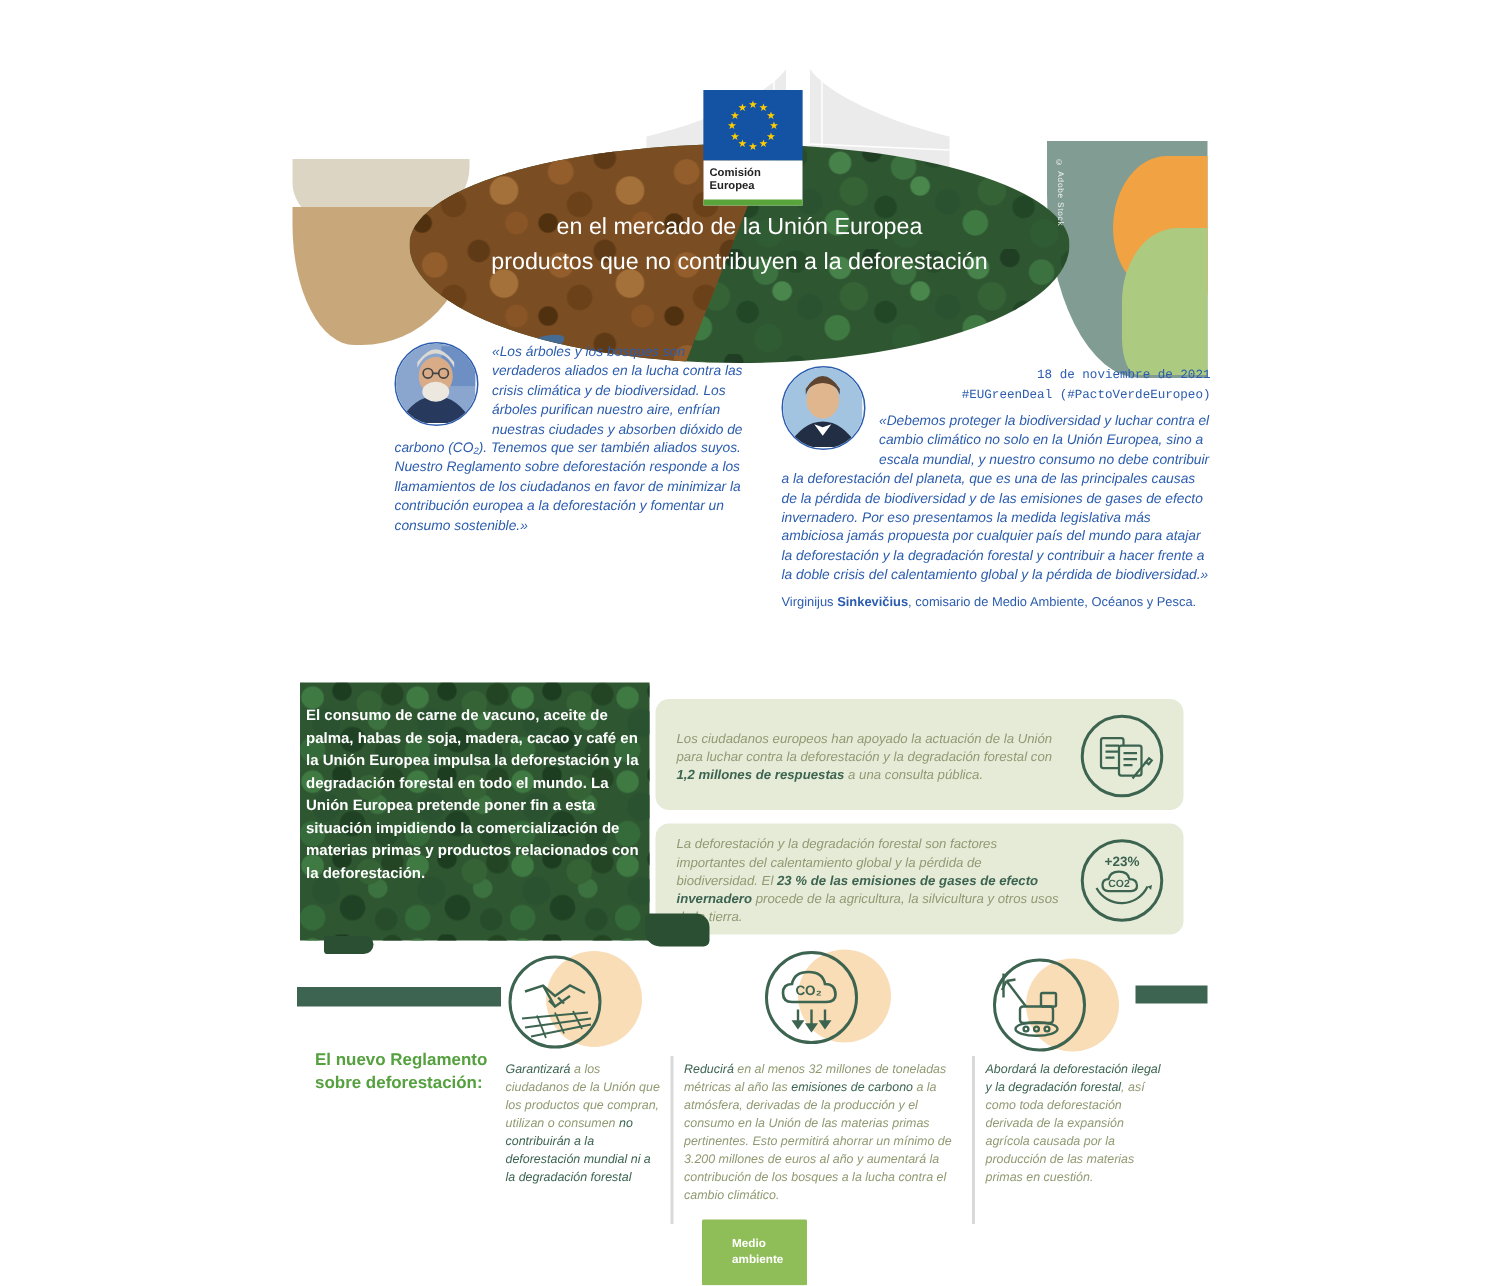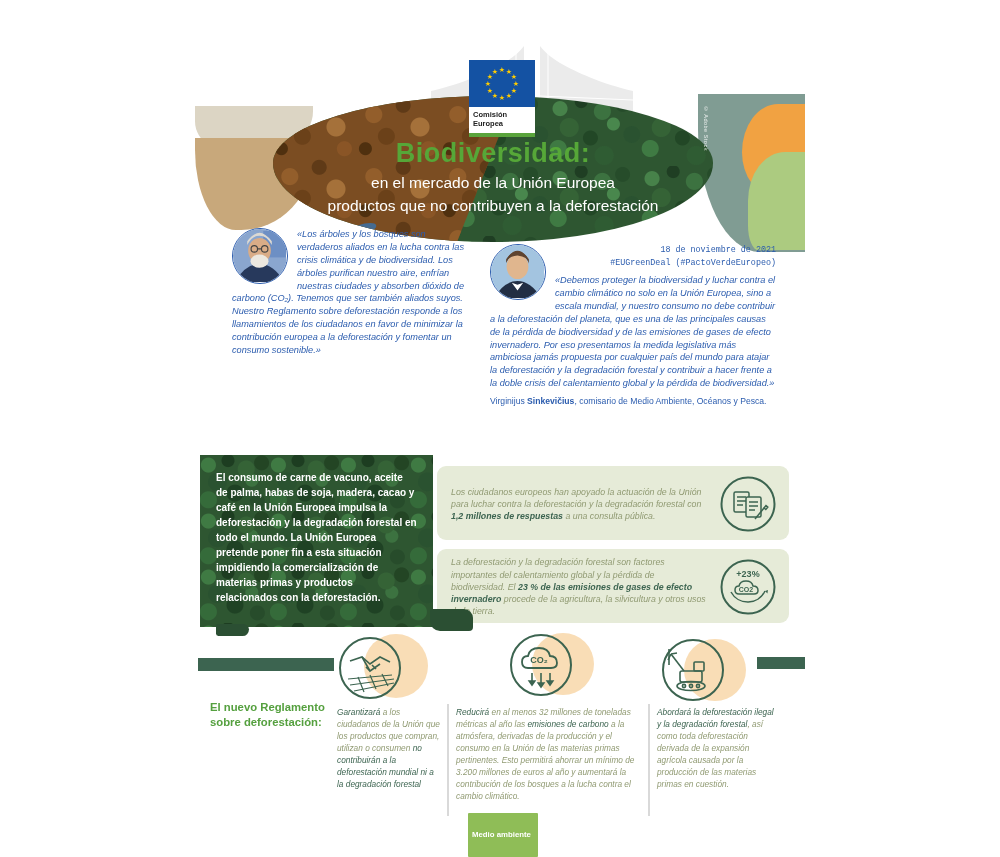--- a/index.html
+++ b/index.html
@@ -52,32 +52,32 @@
         radial-gradient(circle at 10% 85%, #4f300f 0 6px, transparent 7px);
       background-size:84px 62px;}
   #hero-river{position:absolute;left:70px;bottom:6px;width:34px;height:11px;background:#3f6f9e;
       border-radius:50%;transform:rotate(-18deg);opacity:.9;}
   #hero-title-wrap{position:absolute;left:0;top:44px;width:100%;text-align:center;z-index:4;}
   #hero-title{font-size:27px;font-weight:bold;color:var(--title-green,#56a738);letter-spacing:.5px;}
   .hero-sub{font-size:15.5px;color:#fff;margin-top:5px;}
   #photo-credit{position:absolute;left:703px;top:106px;z-index:4;writing-mode:vertical-rl;
       font-size:5.5px;color:rgba(255,255,255,.85);letter-spacing:.5px;}
   
-  .quote-col{position:absolute;z-index:5;color:var(--quote-blue,#2b5cae);}
+  .quote-col{position:absolute;z-index:5;color:var(--quote-blue,#2b5cae);margin-left:31px;}
   #quote-left{left:232px;top:228px;width:234px;}
   #quote-right{left:490px;top:244px;width:286px;}
   .avatar{width:56px;height:56px;border-radius:50%;float:left;margin:0 9px 4px 0;overflow:hidden;
       border:1.5px solid #2b5cae;box-sizing:border-box;}
   .quote-text{font-size:9.2px;line-height:1.4;font-style:italic;text-align:left;}
   .quote-author{font-size:8.6px;line-height:1.35;margin-top:6px;clear:none;}
   .quote-author b{font-weight:bold;}
   #date-block{text-align:right;font-size:8.4px;line-height:1.5;margin-bottom:5px;font-family:Liberation Mono, monospace;}
   
   #forest-box{position:absolute;left:200px;top:455px;width:233px;height:172px;z-index:4;
-      box-sizing:border-box;padding:15px 16px;
+      box-sizing:border-box;padding:15px 4px;
       background-color:var(--forest-green,#2e5631);
       background-image:
         radial-gradient(circle at 12% 18%, #3f7a43 0 7px, transparent 8px),
         radial-gradient(circle at 40% 10%, #1d3d21 0 6px, transparent 7px),
         radial-gradient(circle at 66% 25%, #356336 0 8px, transparent 9px),
         radial-gradient(circle at 88% 14%, #234524 0 7px, transparent 8px),
         radial-gradient(circle at 25% 48%, #2a5230 0 9px, transparent 10px),
         radial-gradient(circle at 74% 45%, #3c7240 0 6px, transparent 7px),
         radial-gradient(circle at 50% 68%, #1f4224 0 8px, transparent 9px),
         radial-gradient(circle at 12% 80%, #356b3a 0 8px, transparent 9px),
@@ -115,21 +115,21 @@
   .reg-col b{color:var(--dark-green,#3c6450);font-weight:normal;}
   #reg-col-1{left:337px;width:104px;}
   #reg-col-2{left:456px;width:183px;}
   #reg-col-3{left:657px;width:122px;}
   .v-div{position:absolute;top:704px;width:2px;height:112px;background:#d9d9d9;z-index:4;}
   #v-div-1{left:447px;} #v-div-2{left:648px;}
   
   #env-button{position:absolute;left:468px;top:813px;width:70px;height:44px;z-index:5;
       background:var(--button-green,#8fbd57);border:none;color:#fff;font-family:inherit;
       font-size:7.8px;font-weight:bold;text-align:left;line-height:1.35;
-      box-sizing:border-box;padding:7px 4px;border-radius:1px;cursor:pointer;}
+      box-sizing:border-box;padding:7px 20px;border-radius:1px;cursor:pointer;}
 </style>
 </head>
 <body>
 
 <div id="page">
 
   <div class="blob" id="beige-blob"></div>
   <div class="blob" id="tan-blob"></div>
   <div class="blob" id="sage-blob"></div>
   <div class="blob" id="orange-blob"></div>
@@ -148,21 +148,20 @@
       <line x1="88" y1="10" x2="88" y2="104"></line>
         <line x1="120" y1="10" x2="120" y2="104"></line>
     </g>
   </svg>
 
   <div id="hero">
     <div id="hero-left"></div>
     <div id="hero-river"></div>
   </div>
   <div id="hero-title-wrap" style="z-index:4;position:absolute;left:273px;top:138px;width:440px;text-align:center;">
-    <div id="hero-title">Biodiversidad:</div>
     <div class="hero-sub">en el mercado de la Unión Europea</div>
     <div class="hero-sub">productos que no contribuyen a la deforestación</div>
   </div>
   <div id="photo-credit">© Adobe Stock</div>
 
   <svg id="eu-flag" viewBox="0 0 66 47">
     <rect width="66" height="47" style="fill:var(--eu-blue,#1452a3)"></rect>
     <g style="fill:var(--star-yellow,#ffcc00)" font-size="7" text-anchor="middle">
       <text x="33" y="12">★</text>
         <text x="40" y="14">★</text>

